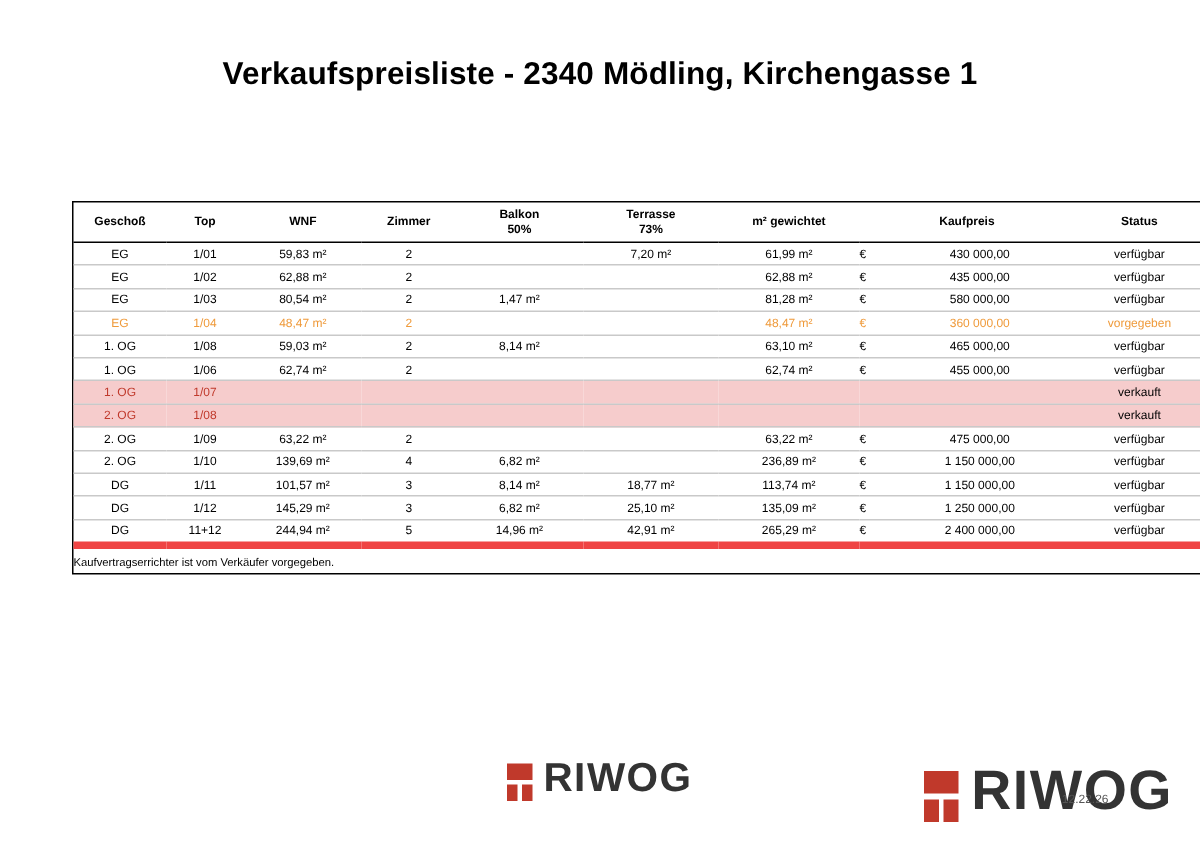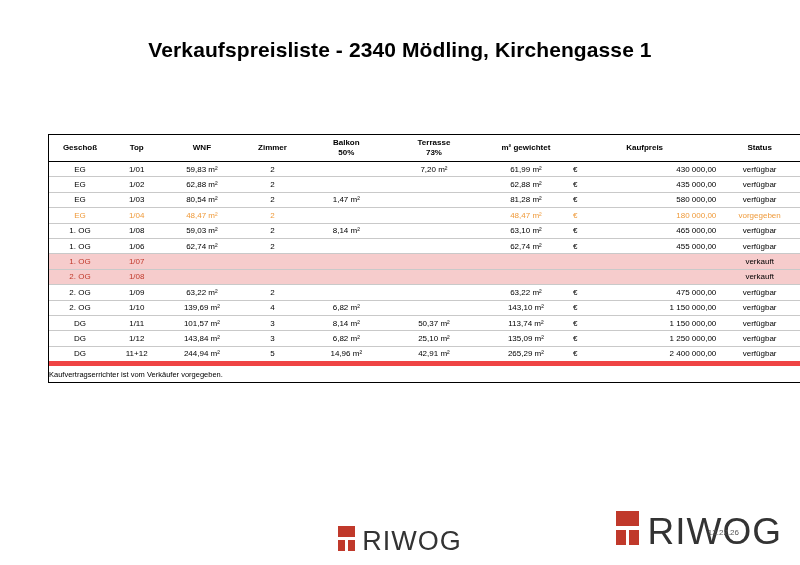--- a/index.html
+++ b/index.html
@@ -73,21 +73,21 @@
   tbody tr td.c-gewichtet {
     text-align: center;
   }
 
   td.c-cur {
     text-align: left;
     padding-left: 4px;
     width: 12px;
   }
   td.c-preis {
-    text-align: right;
+    text-align: center;
     padding-right: 12px;
   }
 
   tr.row-sep td {
     border-bottom: 1px solid #c9c9c9;
   }
 
   tr.highlight-orange td {
     color: #ef9a3a;
   }
@@ -106,24 +106,23 @@
     border-top: 5px solid #ef4444;
     text-align: left;
     padding-left: 4px;
     height: 16px;
     font-size: 7.5px;
   }
 
   
   .logo {
     display: inline-flex;
-    align-items: flex-start;
-    font-weight: normal;
+    align-items: flex-end;
+    font-weight: bold;
     letter-spacing: 1px;
-    margin-top: 23px;
   }
   .logo .mark {
     display: inline-block;
     position: relative;
     margin-right: 7px;
   }
   .logo .mark i {
     display: block;
     background: #c0392b;
     position: absolute;
@@ -253,21 +252,21 @@
           </tr>
           <tr class="row-sep highlight-orange">
             <td class="c-geschoss">EG</td>
             <td class="c-top">1/04</td>
             <td class="c-wnf">48,47 m²</td>
             <td class="c-zimmer">2</td>
             <td class="c-balkon"></td>
             <td class="c-terrasse"></td>
             <td class="c-gewichtet">48,47 m²</td>
             <td class="c-cur">€</td>
-            <td class="c-preis">180 000,00</td>
+            <td class="c-preis">360 000,00</td>
             <td class="c-status">vorgegeben</td>
           </tr>
           <tr class="row-sep">
             <td class="c-geschoss">1. OG</td>
             <td class="c-top">1/08</td>
             <td class="c-wnf">59,03 m²</td>
             <td class="c-zimmer">2</td>
             <td class="c-balkon">8,14 m²</td>
             <td class="c-terrasse"></td>
             <td class="c-gewichtet">63,10 m²</td>
@@ -323,41 +322,41 @@
             <td class="c-preis">475 000,00</td>
             <td class="c-status">verfügbar</td>
           </tr>
           <tr class="row-sep">
             <td class="c-geschoss">2. OG</td>
             <td class="c-top">1/10</td>
             <td class="c-wnf">139,69 m²</td>
             <td class="c-zimmer">4</td>
             <td class="c-balkon">6,82 m²</td>
             <td class="c-terrasse"></td>
-            <td class="c-gewichtet">143,10 m²</td>
+            <td class="c-gewichtet">236,89 m²</td>
             <td class="c-cur">€</td>
             <td class="c-preis">1 150 000,00</td>
             <td class="c-status">verfügbar</td>
           </tr>
           <tr class="row-sep">
             <td class="c-geschoss">DG</td>
             <td class="c-top">1/11</td>
             <td class="c-wnf">101,57 m²</td>
             <td class="c-zimmer">3</td>
             <td class="c-balkon">8,14 m²</td>
-            <td class="c-terrasse">50,37 m²</td>
+            <td class="c-terrasse">18,77 m²</td>
             <td class="c-gewichtet">113,74 m²</td>
             <td class="c-cur">€</td>
             <td class="c-preis">1 150 000,00</td>
             <td class="c-status">verfügbar</td>
           </tr>
           <tr class="row-sep">
             <td class="c-geschoss">DG</td>
             <td class="c-top">1/12</td>
-            <td class="c-wnf">143,84 m²</td>
+            <td class="c-wnf">145,29 m²</td>
             <td class="c-zimmer">3</td>
             <td class="c-balkon">6,82 m²</td>
             <td class="c-terrasse">25,10 m²</td>
             <td class="c-gewichtet">135,09 m²</td>
             <td class="c-cur">€</td>
             <td class="c-preis">1 250 000,00</td>
             <td class="c-status">verfügbar</td>
           </tr>
           <tr class="row-sep">
             <td class="c-geschoss">DG</td>

